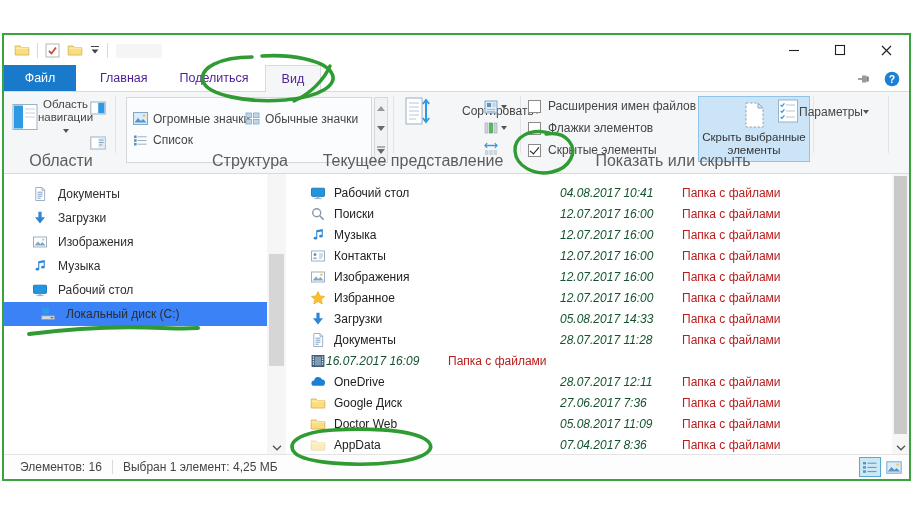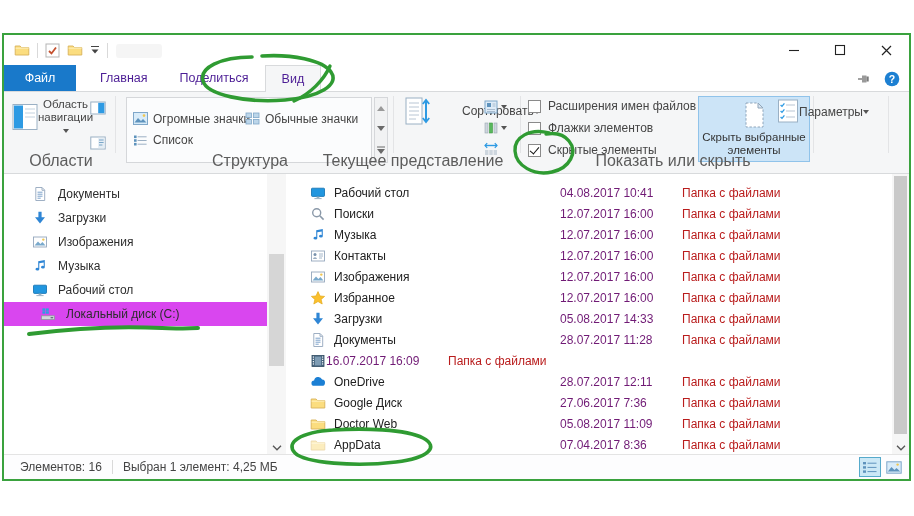--- a/index.html
+++ b/index.html
@@ -38,29 +38,29 @@
   .cb-group { position:absolute; left:524px; top:3px; }
   .cb-row { display:flex; align-items:center; gap:7px; height:22px; white-space:nowrap; }
   .cb { position:relative; width:13px; height:13px; border:1px solid #8a8a8a; background:#fff; flex:0 0 auto; }
   .cb.checked::after { content:""; position:absolute; left:3px; top:0px; width:4px; height:8px; border-right:1.8px solid #111; border-bottom:1.8px solid #111; transform:rotate(40deg); }
   .hide-btn { position:absolute; left:694px; top:4px; width:112px; height:66px; background:#cce4f7; border:1px solid #90c3ea; display:flex; flex-direction:column; align-items:center; justify-content:center; gap:2px; text-align:center; line-height:1.15; font-size:11.5px; color:#333; }
 
   
   .content { position:absolute; top:139px; left:0; right:0; bottom:25px; background:#fff; }
   .sidebar { position:absolute; left:0; top:0; bottom:0; width:263px; padding-top:8px; }
   .side-item { height:24px; display:flex; align-items:center; gap:10px; padding-left:28px; font-size:12px; color:#2d2d2d; }
-  .side-item.selected { background:#d946ef;padding-left:36px; }
+  .side-item.selected { background:#3b82f6;padding-left:36px; }
   .side-scroll { position:absolute; left:263px; top:0; bottom:0; width:19px; background:#f6f6f6; }
   .side-thumb { position:absolute; left:2px; right:2px; top:80px; height:112px; background:#d6d6d6; }
   .scroll-arrow { position:absolute; left:0; right:0; bottom:3px; display:flex; justify-content:center; }
   .filelist { position:absolute; left:282px; right:17px; top:0; bottom:0; padding-top:8px; overflow:hidden; }
   .file-row { height:21px; display:flex; align-items:center; font-size:12px; }
   .cell-icon { width:16px; margin-left:24px; flex:0 0 auto; }
   .cell-name { margin-left:8px; width:226px; color:#212121; white-space:nowrap; overflow:hidden; }
-  .cell-date { width:122px; color:#701a75; }
+  .cell-date { width:122px; color:#14532d;font-style:italic; }
   .cell-type { color:#b91c1c; }
   .list-scroll { position:absolute; right:0; top:0; bottom:0; width:17px; background:#f6f6f6; }
   .list-thumb { position:absolute; left:2px; right:2px; top:2px; height:258px; background:#c9c9c9; }
 
   
   .statusbar { position:absolute; left:0; right:0; bottom:0; height:25px; background:#fdfdfe; border-top:1px solid #e4e4e4; display:flex; align-items:center; font-size:12px; color:#444; }
   .sb-sep { width:1px; height:14px; background:#d9d9d9; margin:0 10px; }
   .sb-views { position:absolute; right:4px; top:2px; display:flex; gap:2px; }
   .view-btn { width:22px; height:20px; display:flex; align-items:center; justify-content:center; border:1px solid transparent; }
   .view-btn.active { background:#cbe8f6; border-color:#56aacb; }

